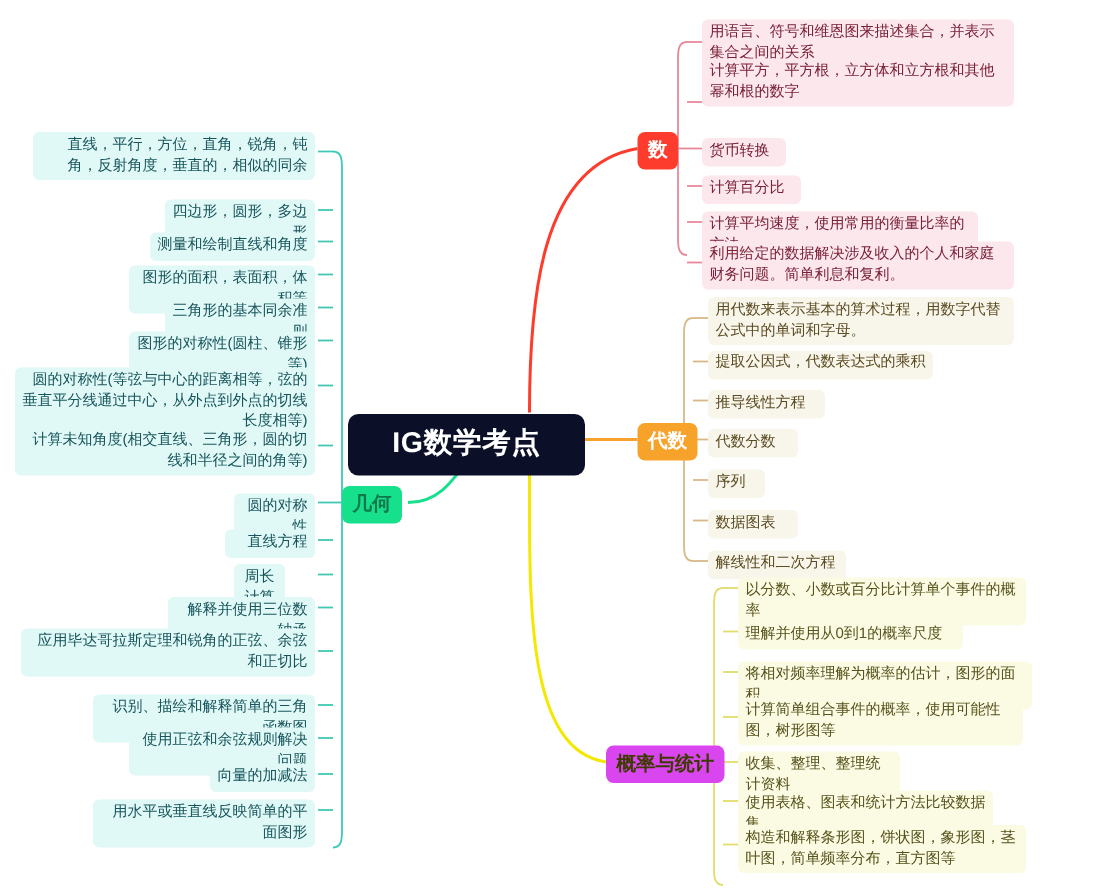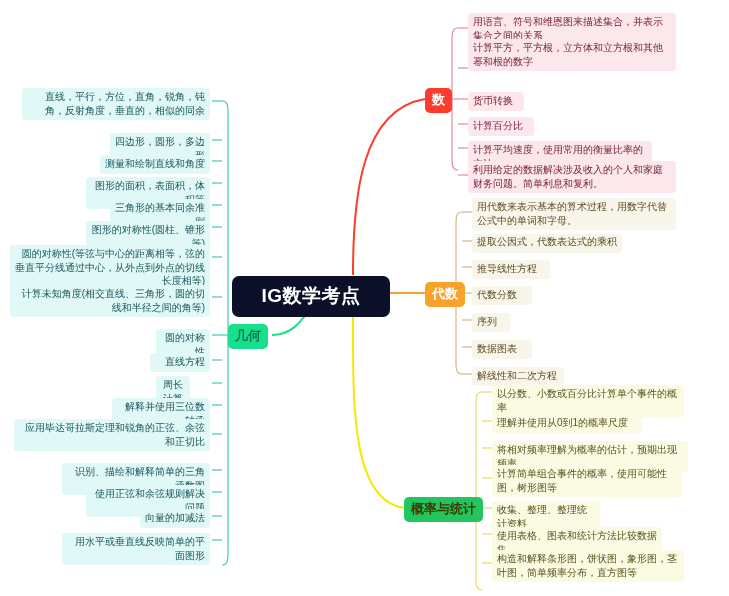--- a/index.html
+++ b/index.html
@@ -45,21 +45,21 @@
   .branch {
     font-size: 13px;
     font-weight: 700;
     border-radius: 5px;
     padding: 3px 7px 4px 7px;
     text-align: center;
     white-space: nowrap;
   }
   .branch.num   { background: #fd3c2d; color: #ffffff; }
   .branch.alg   { background: #f7a32b; color: #ffffff; }
-  .branch.prob  { background: #22c55e; color: #3d3a00; }
+  .branch.prob  { background: #d946ef; color: #3d3a00; }
   .branch.geo   { background: #17e08d; color: #0e7a4c; }
 
   
   .leaf {
     font-size: 10px;
     border-radius: 4px;
     padding: 2px 5px 3px 5px;
   }
   .leaf.num  { background: #fbe7ec; color: #7a2038; }
   .leaf.alg  { background: #f8f6ea; color: #5b4b22; }
@@ -149,21 +149,21 @@
   <div class="node leaf alg" style="left:472px; top:260px; width:78px;">推导线性方程</div>
   <div class="node leaf alg" style="left:472px; top:286px; width:60px;">代数分数</div>
   <div class="node leaf alg" style="left:472px; top:313px; width:38px;">序列</div>
   <div class="node leaf alg" style="left:472px; top:340px; width:60px;">数据图表</div>
   <div class="node leaf alg" style="left:472px; top:367px; width:92px;">解线性和二次方程</div>
 
   <div class="node branch prob" style="left:404px; top:497px;">概率与统计</div>
 
   <div class="node leaf prob" style="left:492px; top:385px; width:192px;">以分数、小数或百分比计算单个事件的概率</div>
   <div class="node leaf prob" style="left:492px; top:414px; width:150px;">理解并使用从0到1的概率尺度</div>
-  <div class="node leaf prob" style="left:492px; top:441px; width:196px;">将相对频率理解为概率的估计，预期出现频率</div>
+  <div class="node leaf prob" style="left:492px; top:441px; width:196px;">将相对频率理解为概率的估计，图形的面积</div>
   <div class="node leaf prob" style="left:492px; top:465px; width:190px;">计算简单组合事件的概率，使用可能性图，树形图等</div>
   <div class="node leaf prob" style="left:492px; top:501px; width:108px;">收集、整理、整理统计资料</div>
   <div class="node leaf prob" style="left:492px; top:527px; width:170px;">使用表格、图表和统计方法比较数据集</div>
   <div class="node leaf prob" style="left:492px; top:550px; width:192px;">构造和解释条形图，饼状图，象形图，茎叶图，简单频率分布，直方图等</div>
 
   <div class="node branch geo" style="left:228px; top:324px;">几何</div>
 
   <div class="node leaf geo" style="left:22px; top:88px; width:188px;">直线，平行，方位，直角，锐角，钝角，反射角度，垂直的，相似的同余</div>
   <div class="node leaf geo" style="left:110px; top:133px; width:100px;">四边形，圆形，多边形</div>
   <div class="node leaf geo" style="left:100px; top:155px; width:110px;">测量和绘制直线和角度</div>

